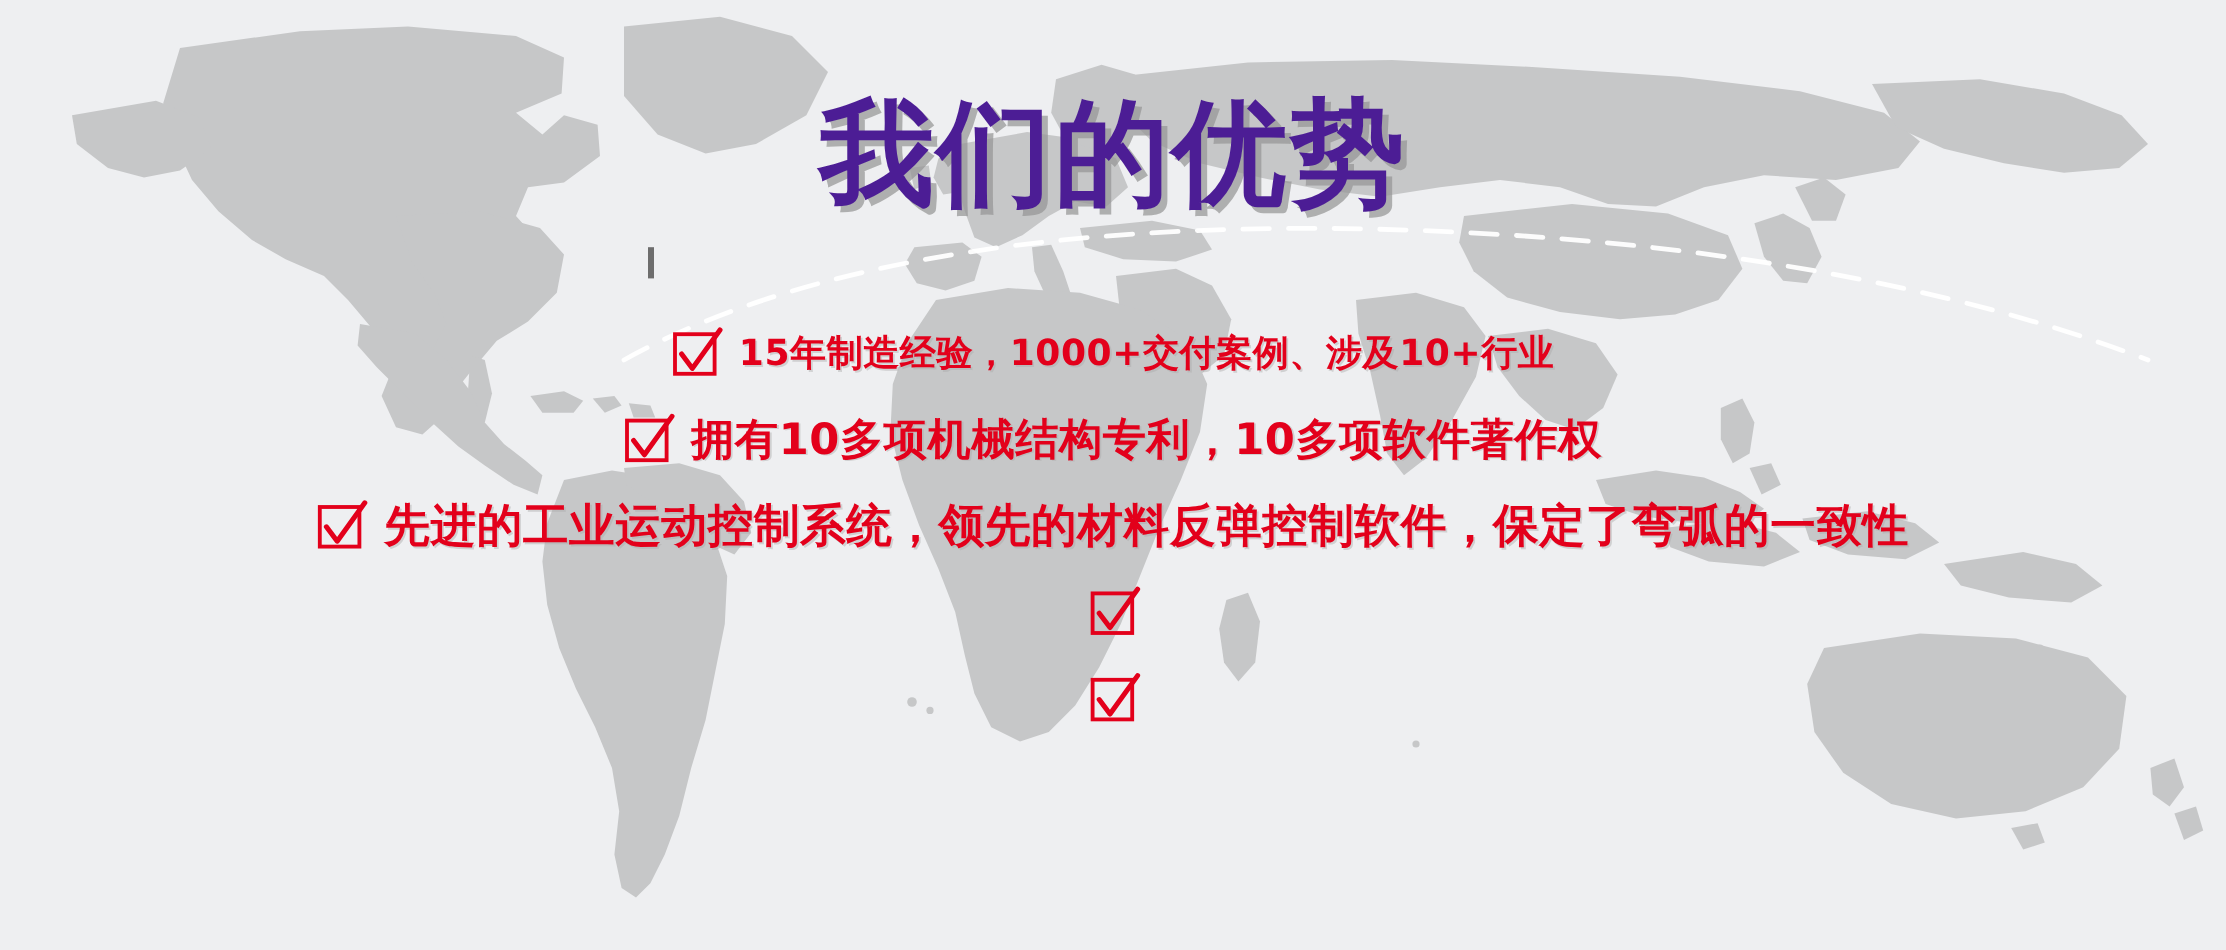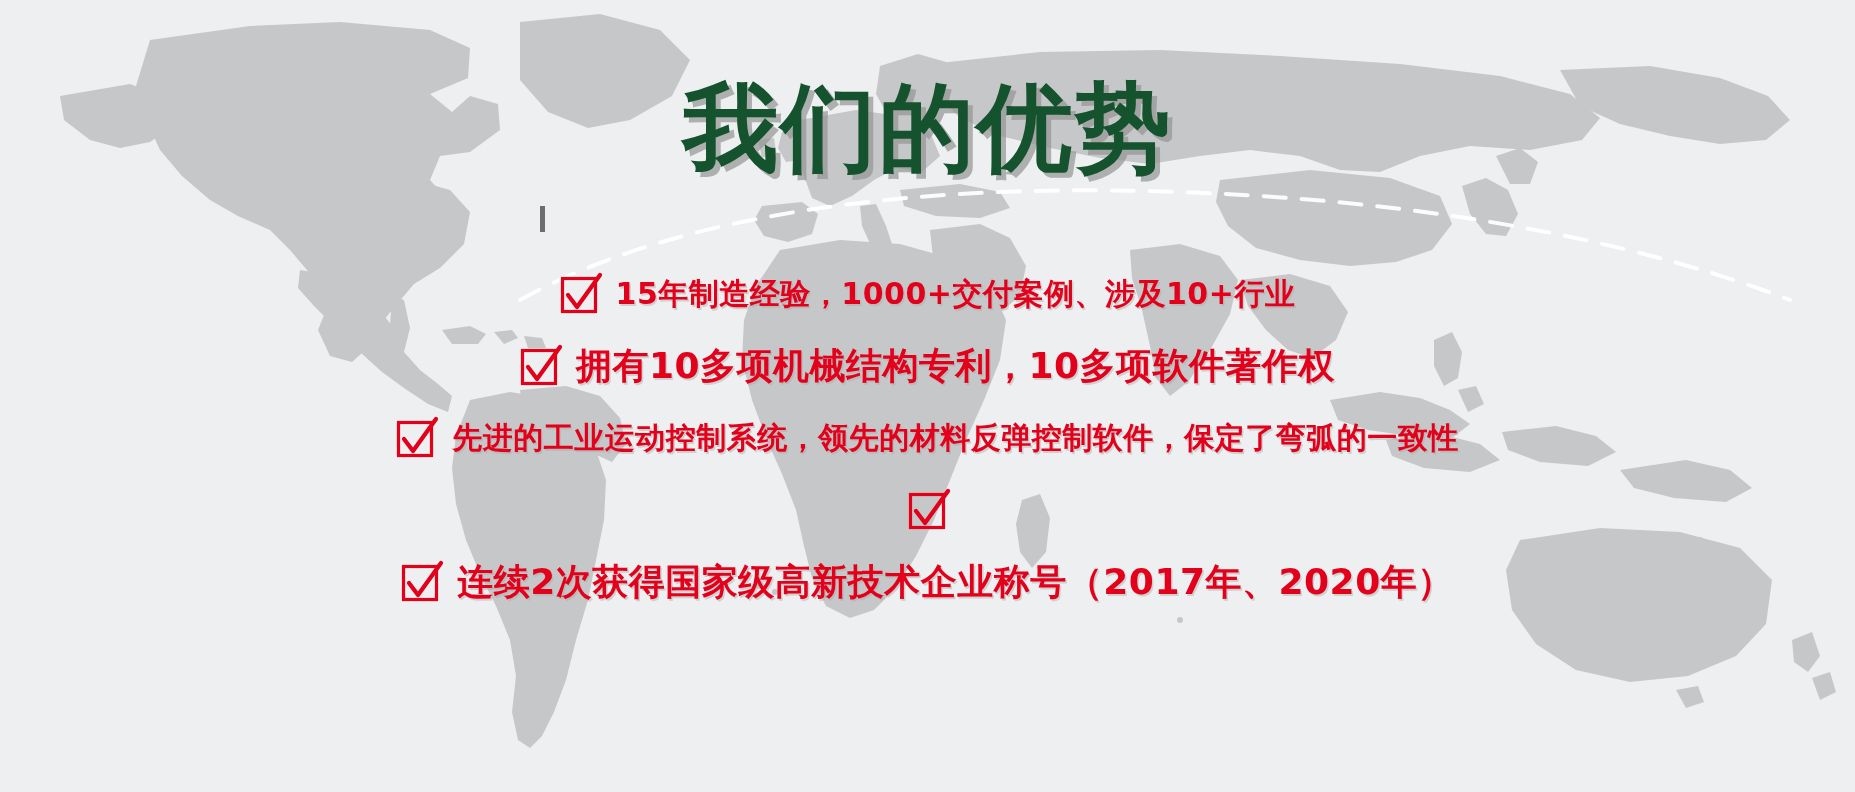--- a/index.html
+++ b/index.html
@@ -36,21 +36,21 @@
 
   #title {
     position:absolute;
     left:0; right:0;
     top:78px;
     text-align:center;
     font-size:96px;
     font-weight:bold;
     line-height:1.05;
     letter-spacing:2px;
-    color:#14532d;
+    color:#4c1d95;
     text-shadow: 5px 5px 0 rgba(150,150,150,0.72);
     white-space:nowrap;
     font-family:"DejaVu Sans", sans-serif;
   }
 
   #feature-list {
     position:absolute;
     left:0; right:0;
     top:258px;
     display:flex;
@@ -76,21 +76,21 @@
     font-size:36px;
     font-weight:bold;
     color:#e3001b;
     white-space:nowrap;
     letter-spacing:0.5px;
     text-shadow: 1.5px 1.5px 0 rgba(170,170,170,0.45);
     font-family:"DejaVu Sans", sans-serif;
   }
 
   .row-1 .feature-text { font-size:30px; }
-  .row-3 .feature-text { font-size:30px; }
+  .row-3 .feature-text { font-size:38px; }
 </style>
 </head>
 <body>
 
 <div id="banner">
 
   <div id="map-layer">
     <svg viewBox="0 0 1855 792" preserveAspectRatio="none" xmlns="http://www.w3.org/2000/svg">
       <rect x="0" y="0" width="1855" height="792" fill="#eeeff1"></rect>
       <g fill="#c6c7c8">
@@ -241,18 +241,17 @@
         </span>
       </div>
 
       <div class="feature-row row-5">
         <span class="check-box">
           <svg width="40" height="40" viewBox="0 0 40 40" xmlns="http://www.w3.org/2000/svg">
             <rect x="2.5" y="4.5" width="33" height="33" fill="none" stroke="#e3001b" stroke-width="3.2"></rect>
             <path d="M8 21 L17 33 L40 1" fill="none" stroke="#e3001b" stroke-width="4.2" stroke-linecap="round" stroke-linejoin="round"></path>
           </svg>
         </span>
-        <span class="feature-text">连续2次获得国家级高新技术企业称号（2017年、2020年）</span>
       </div>
 
     </div>
   </div>
 </div>
 
 </body></html>

